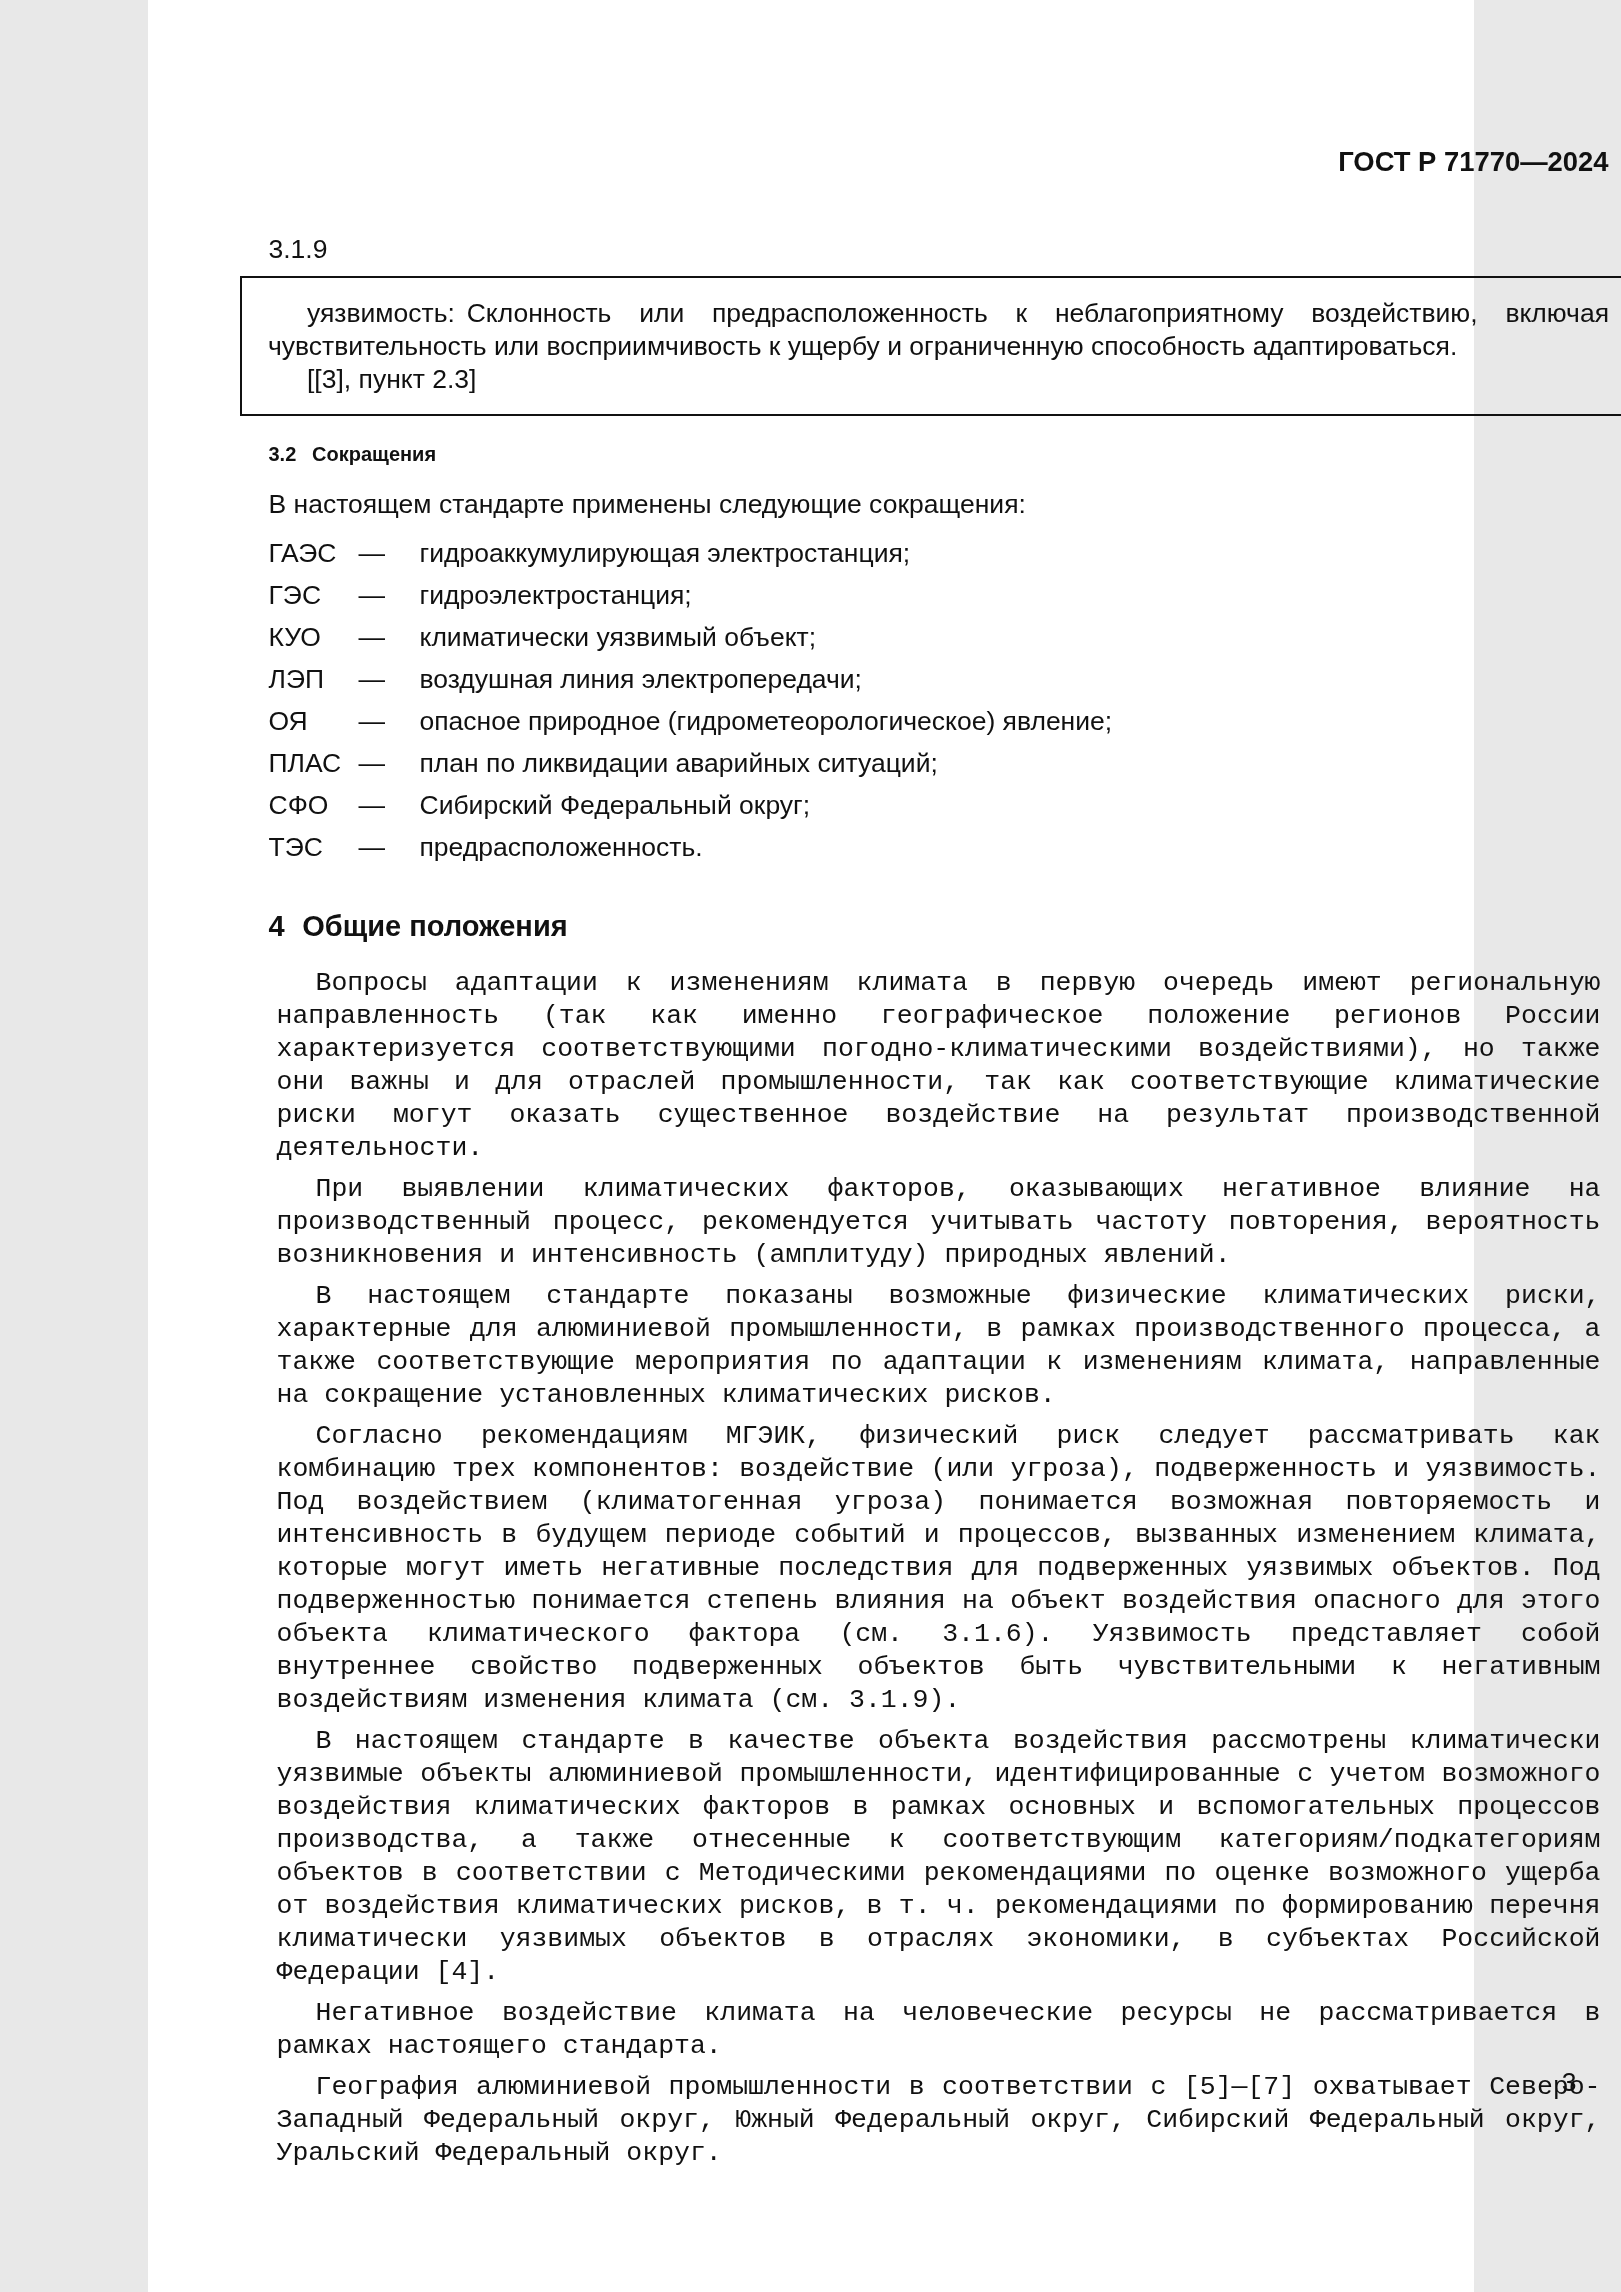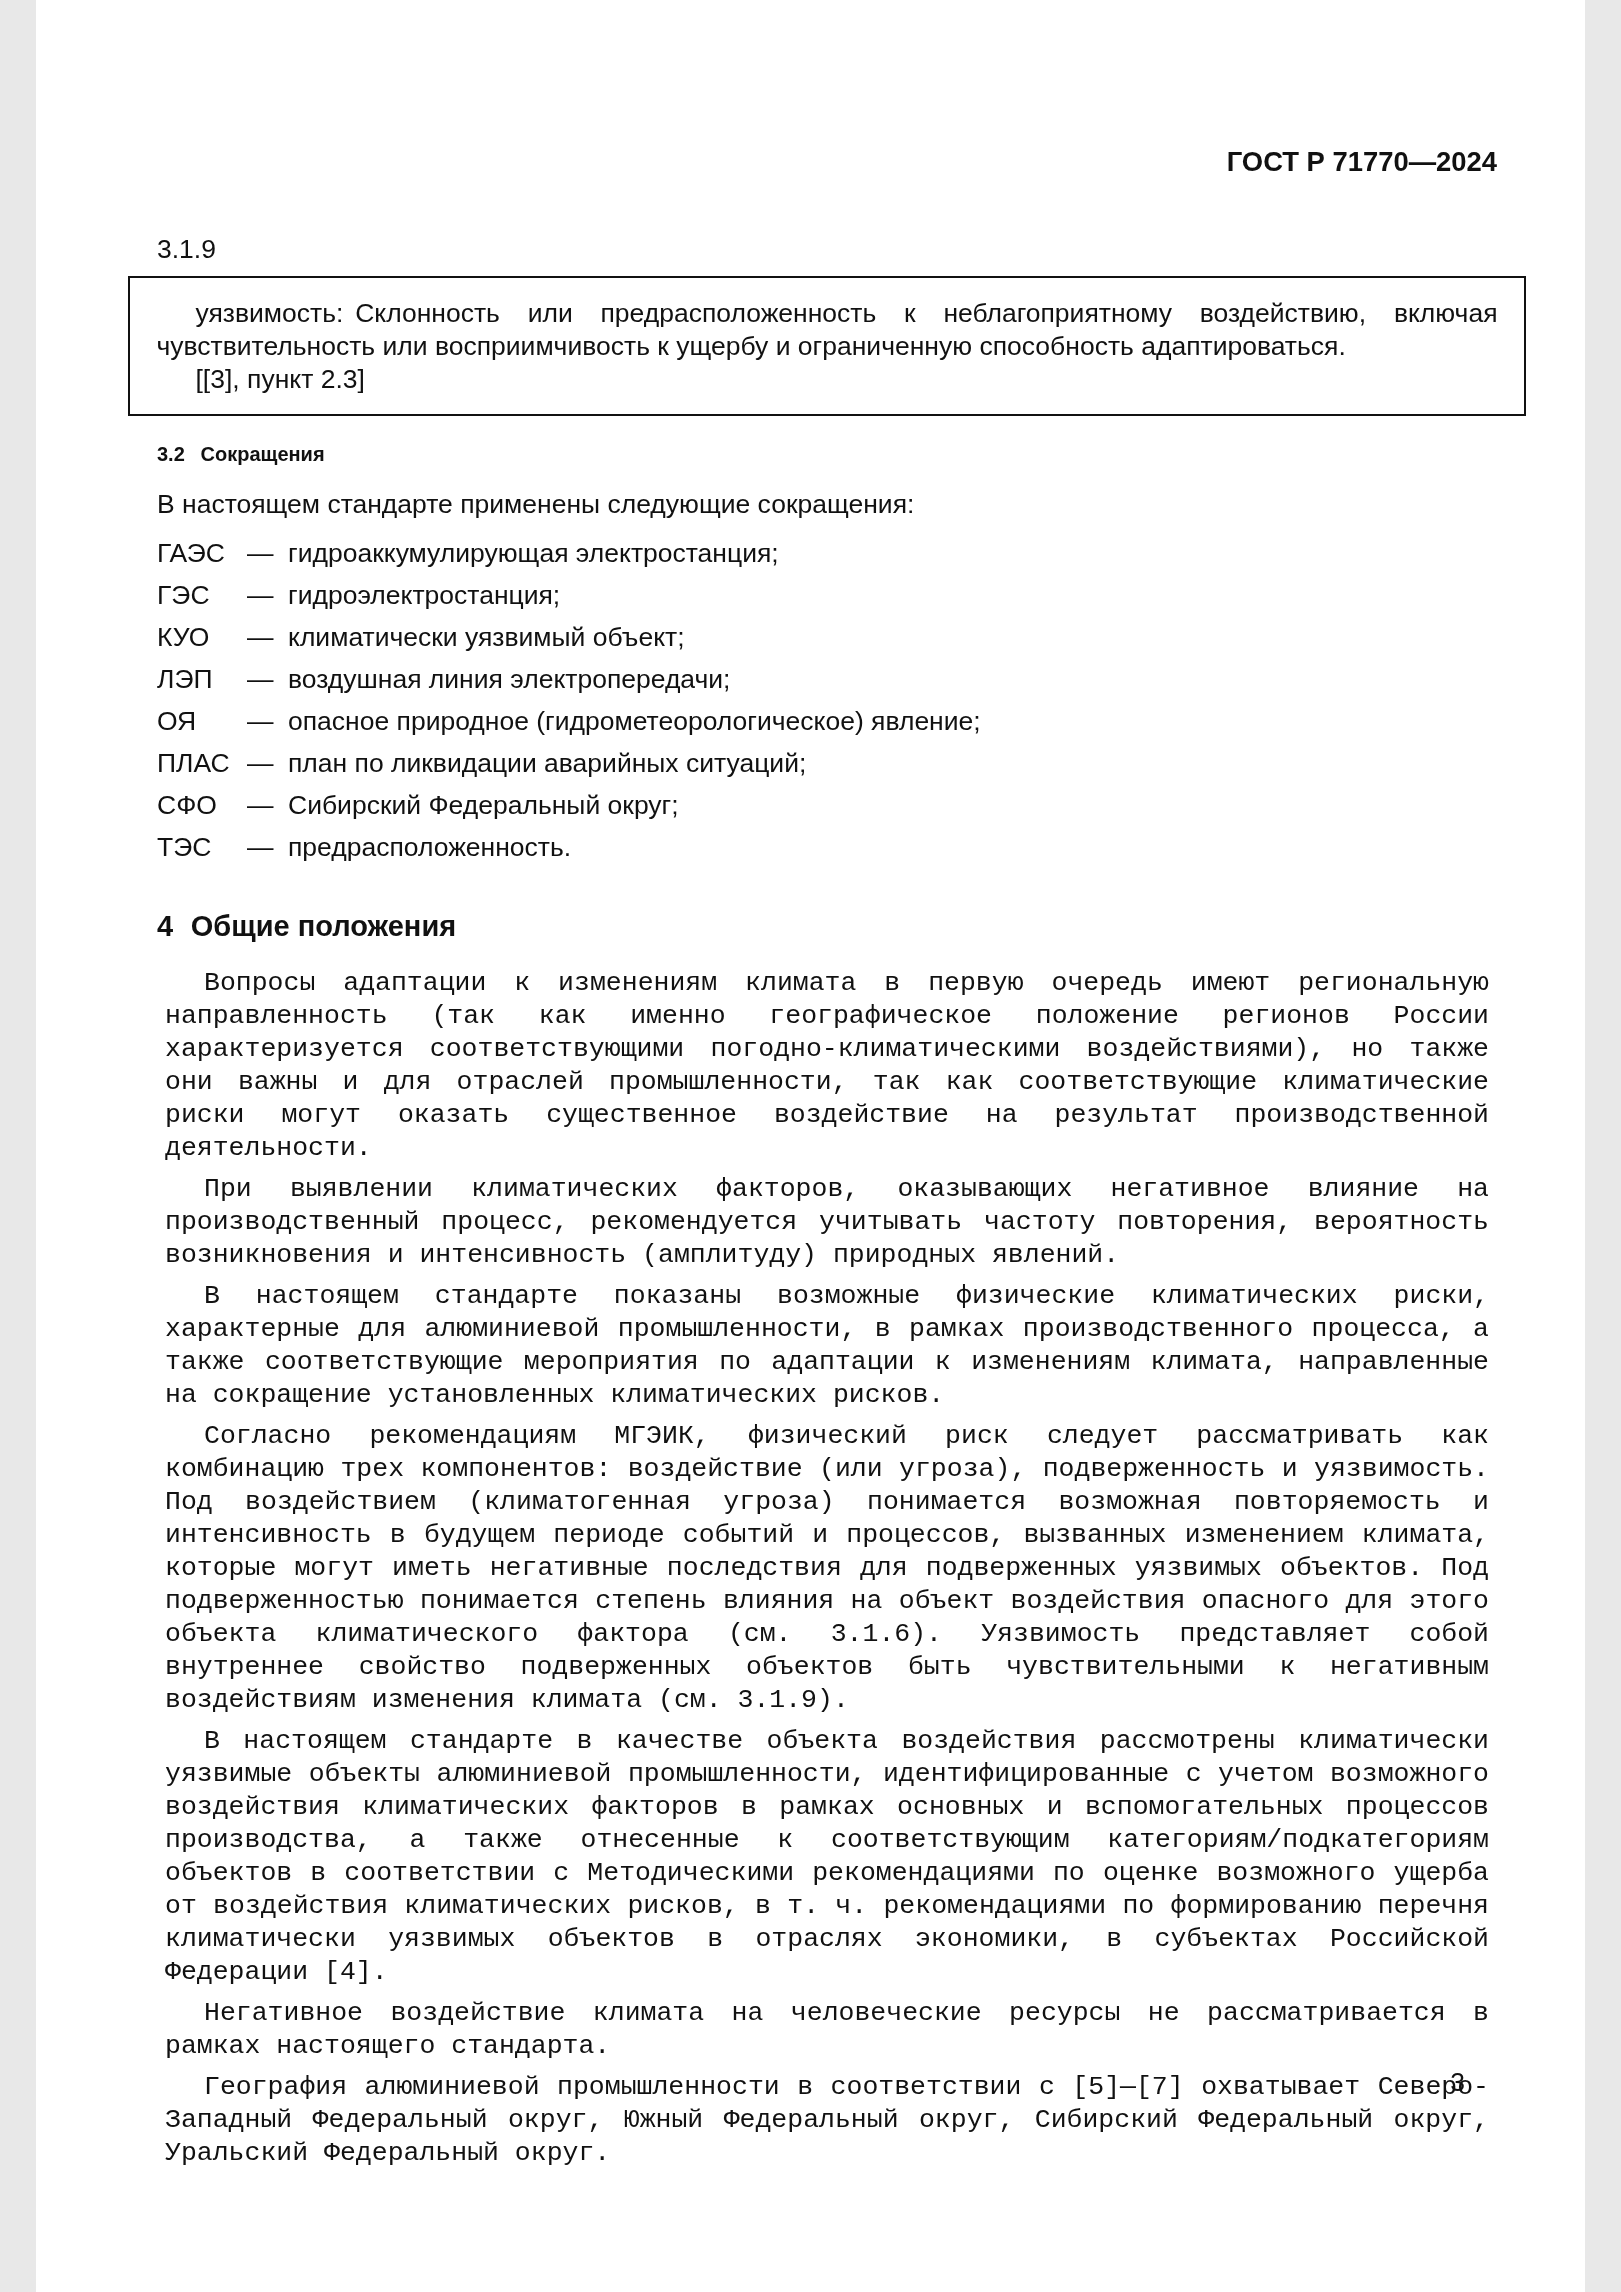--- a/index.html
+++ b/index.html
@@ -1,18 +1,18 @@
 <!DOCTYPE html>
 <html lang="ru"><head>
 <meta charset="utf-8">
 <style>
   html, body { margin: 0; padding: 0; background: #e8e8e8; }
   .page {
     position: relative;
-    width: 1549px;
+    width: 1326px;
     height: 2293px;
     margin: 0 auto;
     background: #ffffff;
     color: #111111;
     font-family: "Liberation Sans", "DejaVu Sans", sans-serif;
     font-size: 26.5px;
     line-height: 33px;
   }
   .doc-header {
     position: absolute;
@@ -61,21 +61,21 @@
   }
   .abbr-list {
     margin-top: 10.8px;
   }
   .abbr-row {
     display: flex;
     line-height: 42px;
   }
   .abbr-term { width: 90px; flex: 0 0 90px; }
   .abbr-dash { width: 41px; flex: 0 0 41px; }
-  .abbr-def { flex: 1; }
+  .abbr-def { flex: 1; margin-left: 20px; }
   .h-main {
     margin: 41px 0 23.5px 0;
     font-weight: bold;
     font-size: 29px;
     line-height: 35px;
   }
   .h-main .h-num { margin-right: 17.6px; }
   .body-p {
     margin: 8px;
     text-indent: 39px;

